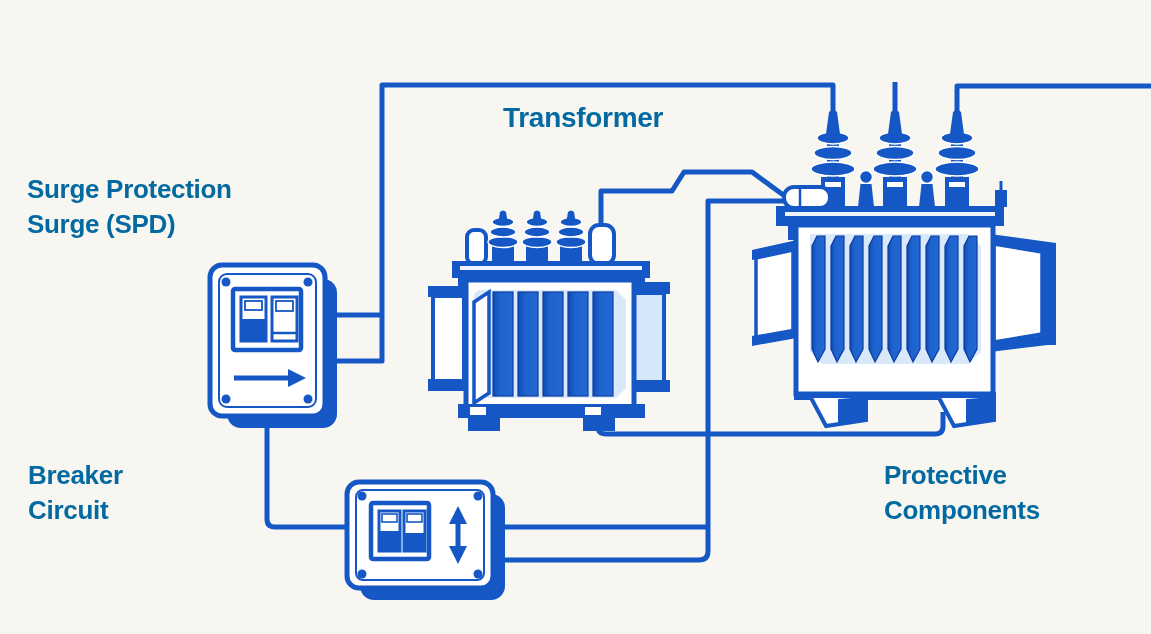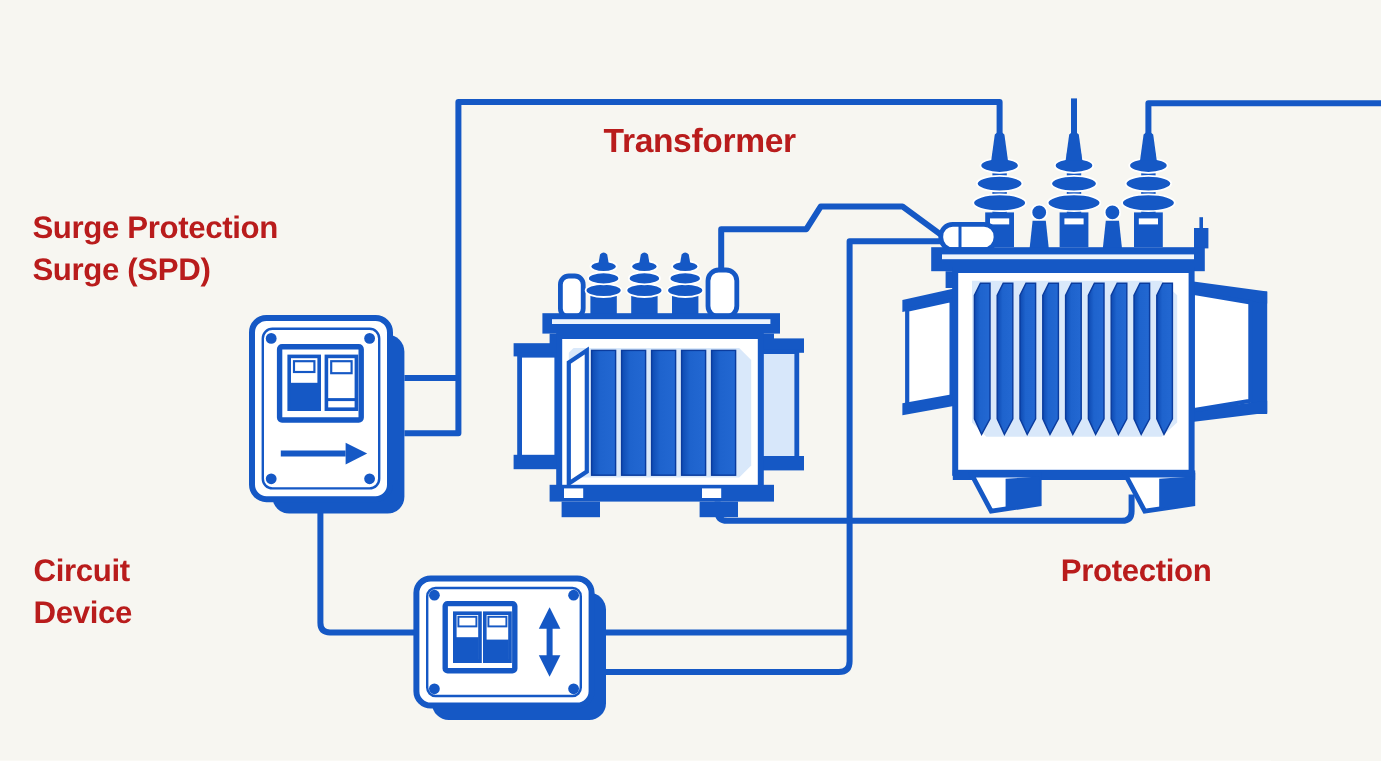--- a/index.html
+++ b/index.html
@@ -7,21 +7,21 @@
     position:relative;width:1151px;height:634px;
     background:#f7f6f1;
     font-family:"Liberation Sans", sans-serif;
   }
   #diagram-svg{position:absolute;left:0;top:0;}
   .label{
     position:absolute;
     font-weight:700;
     font-size:26px;
     line-height:35px;
-    color:#b91c1c;
+    color:#0369a1;
     letter-spacing:-0.3px;
     white-space:nowrap;
   }
   .label .line{display:block;}
   .label.title{font-size:28px;}
 </style>
 </head>
 <body>
 
 <div id="stage">
@@ -260,21 +260,22 @@
 <div class="label" style="left:27px;top:172px">
   <span class="line">Surge Protection</span>
   <span class="line">Surge (SPD)</span>
 </div>
 
 <div class="label title" style="left:503px;top:100px">
   <span class="line">Transformer</span>
 </div>
 
 <div class="label" style="left:28px;top:458px">
+  <span class="line">Breaker</span>
   <span class="line">Circuit</span>
-  <span class="line">Device</span>
 </div>
 
 <div class="label" style="left:884px;top:458px">
-  <span class="line">Protection</span>
+  <span class="line">Protective</span>
+  <span class="line">Components</span>
 </div>
 
 </div>
 
 </body></html>

